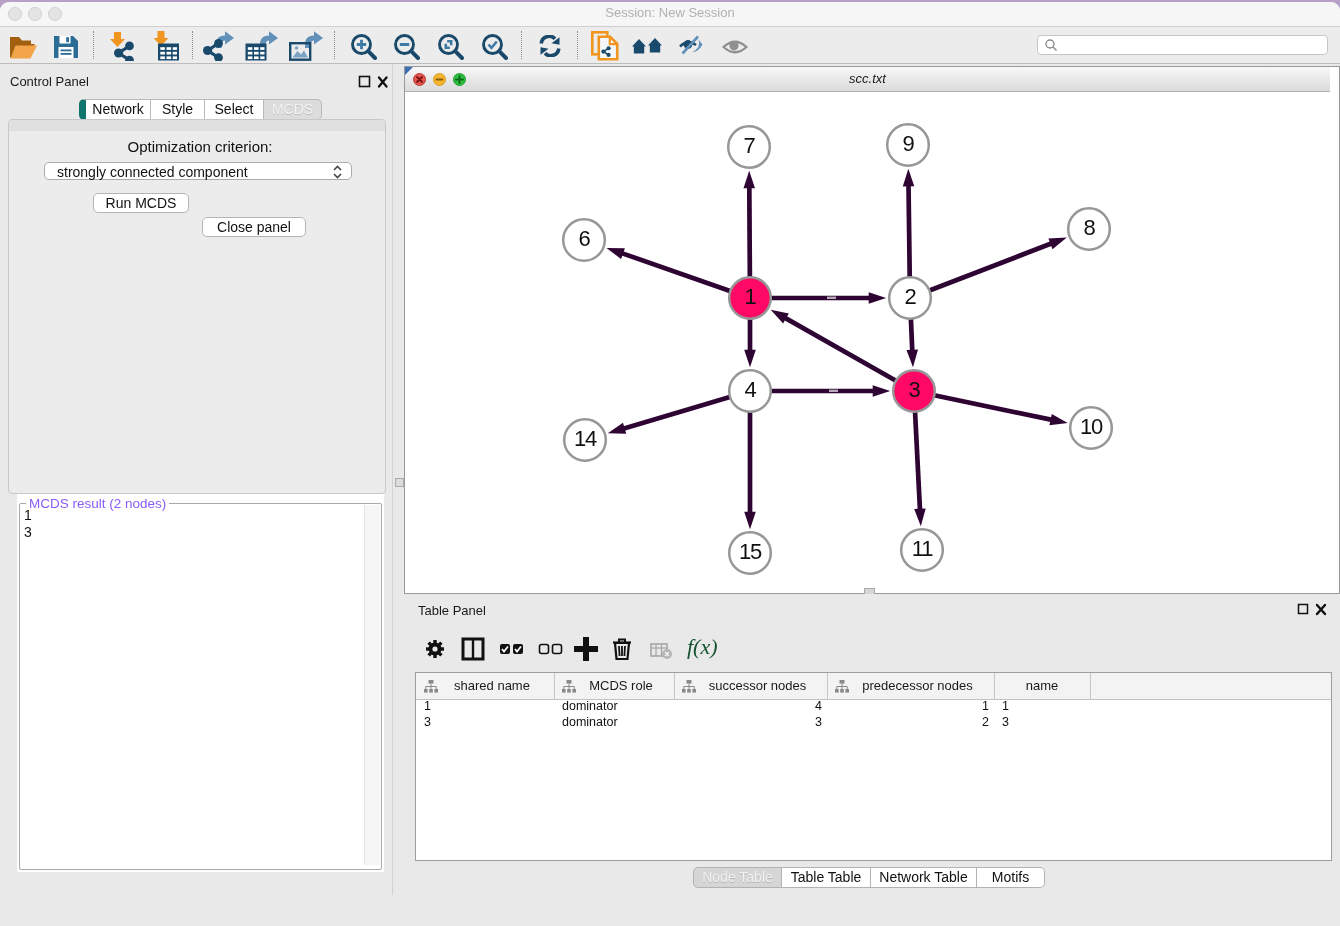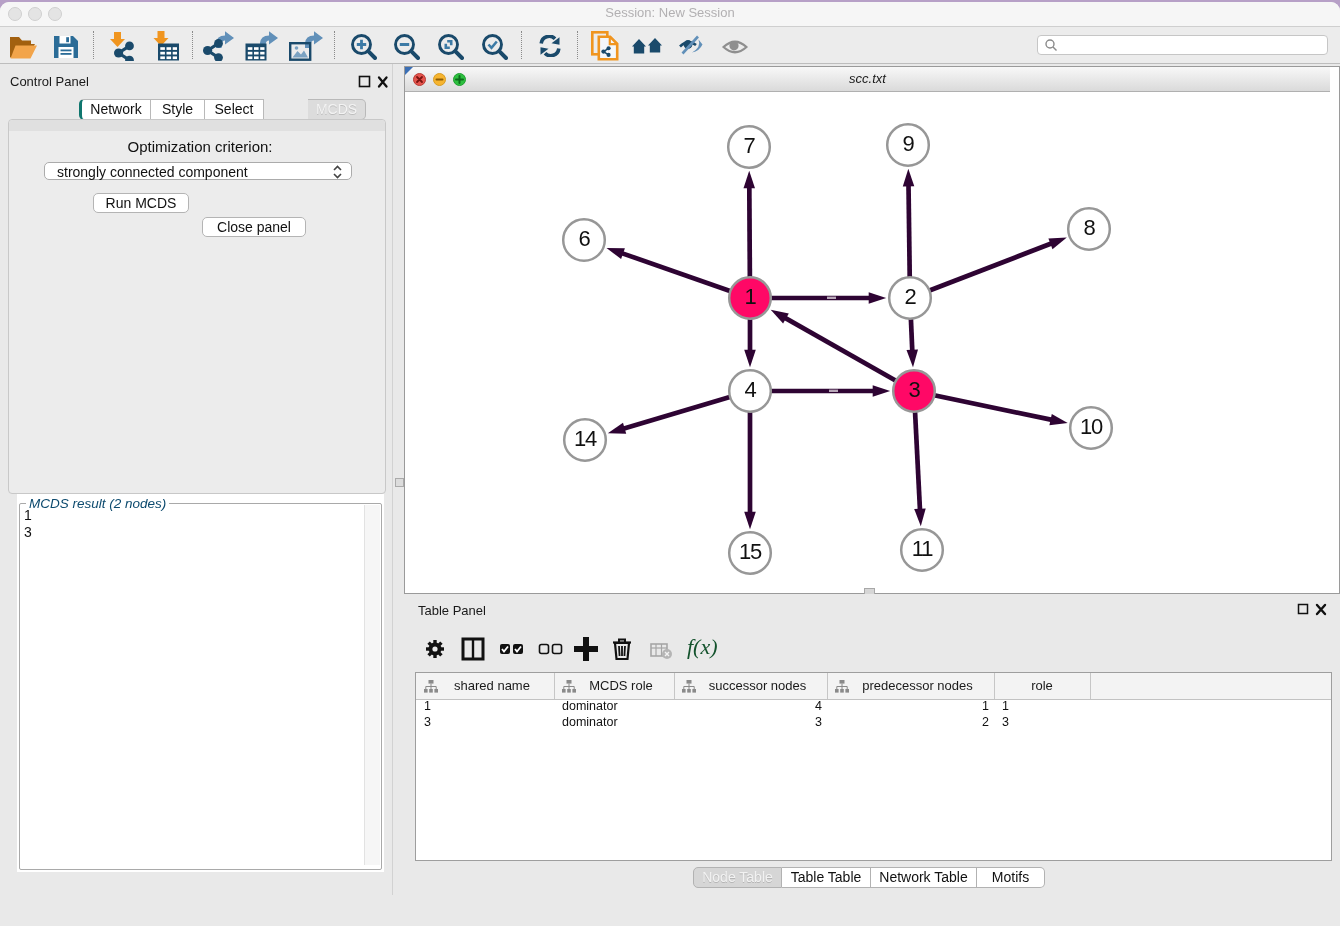--- a/index.html
+++ b/index.html
@@ -22,37 +22,37 @@
         border-left:1px dotted #8a8a8a;}
   #search{position:absolute;top:8px;left:1037px;width:289px;height:18px;
           background:#fff;border:1px solid #c6c6c6;border-radius:4px;}
   
   #cpanel{position:absolute;top:62px;left:0;width:392px;height:831px;
           background:#e9e9e9;}
   #cp-title{position:absolute;top:10px;left:10px;font-size:13px;color:#1a1a1a;}
   .tabrow{position:absolute;display:flex;}
   .tab{box-sizing:border-box;height:21px;border:1px solid #b9b9b9;border-left:none;
        background:#fff;color:#111;font-size:14px;text-align:center;line-height:19px;}
-  .tab.first{border-left:3px solid #0f766e;border-radius:5px 0 0 5px;}
-  .tab.last{border-radius:0 5px 5px 0;margin-left:44px;}
+  .tab.first{border-left:7px solid #0f766e;border-radius:5px 0 0 5px;}
+  .tab.last{border-radius:0 5px 5px 0;}
   .tab.sel{background:#dcdcdc;color:#f3f3f3;text-shadow:0 1px 0 #bdbdbd;}
   #cp-content{position:absolute;top:55px;left:8px;width:376px;height:373px;
               background:#ececec;border:1px solid #c8c8c8;border-radius:4px;}
   #opt-label{position:absolute;top:74px;left:8px;width:384px;text-align:center;
              font-size:15px;color:#111;}
   #dropdown{position:absolute;top:98px;left:44px;width:308px;height:18px;
             background:#fff;border:1px solid #ababab;border-radius:5px;
             font-size:14px;color:#111;line-height:18px;padding-left:12px;box-sizing:border-box;}
   .btn{position:absolute;top:129px;height:20px;background:#fff;border:1px solid #b4b4b4;
        border-radius:5px;font-size:14px;color:#111;text-align:center;line-height:18px;box-sizing:border-box;}
   #results{position:absolute;top:430px;left:17px;width:367px;height:378px;background:#fff;}
   #grpbox{position:absolute;top:9px;left:2px;width:361px;height:365px;
           border:1px solid #a9a9a9;border-radius:2px;}
   #grplabel{position:absolute;top:-8px;left:6px;background:#fff;padding:0 3px;
-            font-size:13.5px;color:#0c4a6e;font-style:italic;}
+            font-size:13.5px;color:#8b5cf6;}
   #grptext{position:absolute;top:3px;left:4px;font-size:14px;color:#111;line-height:16.5px;}
   #grpscroll{position:absolute;top:1px;right:1px;width:15px;height:360px;
              background:#f6f6f6;border-left:1px solid #e2e2e2;}
   
   #vdiv{position:absolute;top:62px;left:392px;width:13px;height:831px;background:#e9e9e9;
         border-left:1px solid #d2d2d2;}
   
   #netwin{position:absolute;top:64px;left:404px;width:936px;height:528px;
           background:#fff;border:1px solid #9a9a9a;box-sizing:border-box;}
   #nettitle{position:absolute;top:0;left:0;right:9px;height:24px;
@@ -472,21 +472,21 @@
                 <rect x="4.5" y="0" width="5" height="3.6"></rect>
                 <rect x="0" y="9" width="3.6" height="3.6"></rect>
                 <rect x="5.2" y="9" width="3.6" height="3.6"></rect>
                 <rect x="10.4" y="9" width="3.6" height="3.6"></rect>
               </g>
               <path d="M7 3.6 L7 6.5 M1.8 9 L1.8 6.5 L12.2 6.5 L12.2 9 M7 6.5 L7 9" stroke="#8a8a8a" stroke-width="1" fill="none"></path>
             </svg>
             <div class="hlab" style="padding-left:14px;box-sizing:border-box;">predecessor nodes</div>
           </div>
         <div class="hcell" style="left:578px;width:96px;">
-            <div class="hlab" style="box-sizing:border-box;">role</div>
+            <div class="hlab" style="box-sizing:border-box;">name</div>
           </div>
       </div>
       <div class="cell" style="left:8px;top:26px;">1</div>
       <div class="cell" style="left:146px;top:26px;">dominator</div>
       <div class="cell" style="left:258px;top:26px;width:148px;text-align:right;">4</div>
       <div class="cell" style="left:411px;top:26px;width:162px;text-align:right;">1</div>
       <div class="cell" style="left:586px;top:26px;">1</div>
       <div class="cell" style="left:8px;top:42px;">3</div>
       <div class="cell" style="left:146px;top:42px;">dominator</div>
       <div class="cell" style="left:258px;top:42px;width:148px;text-align:right;">3</div>

